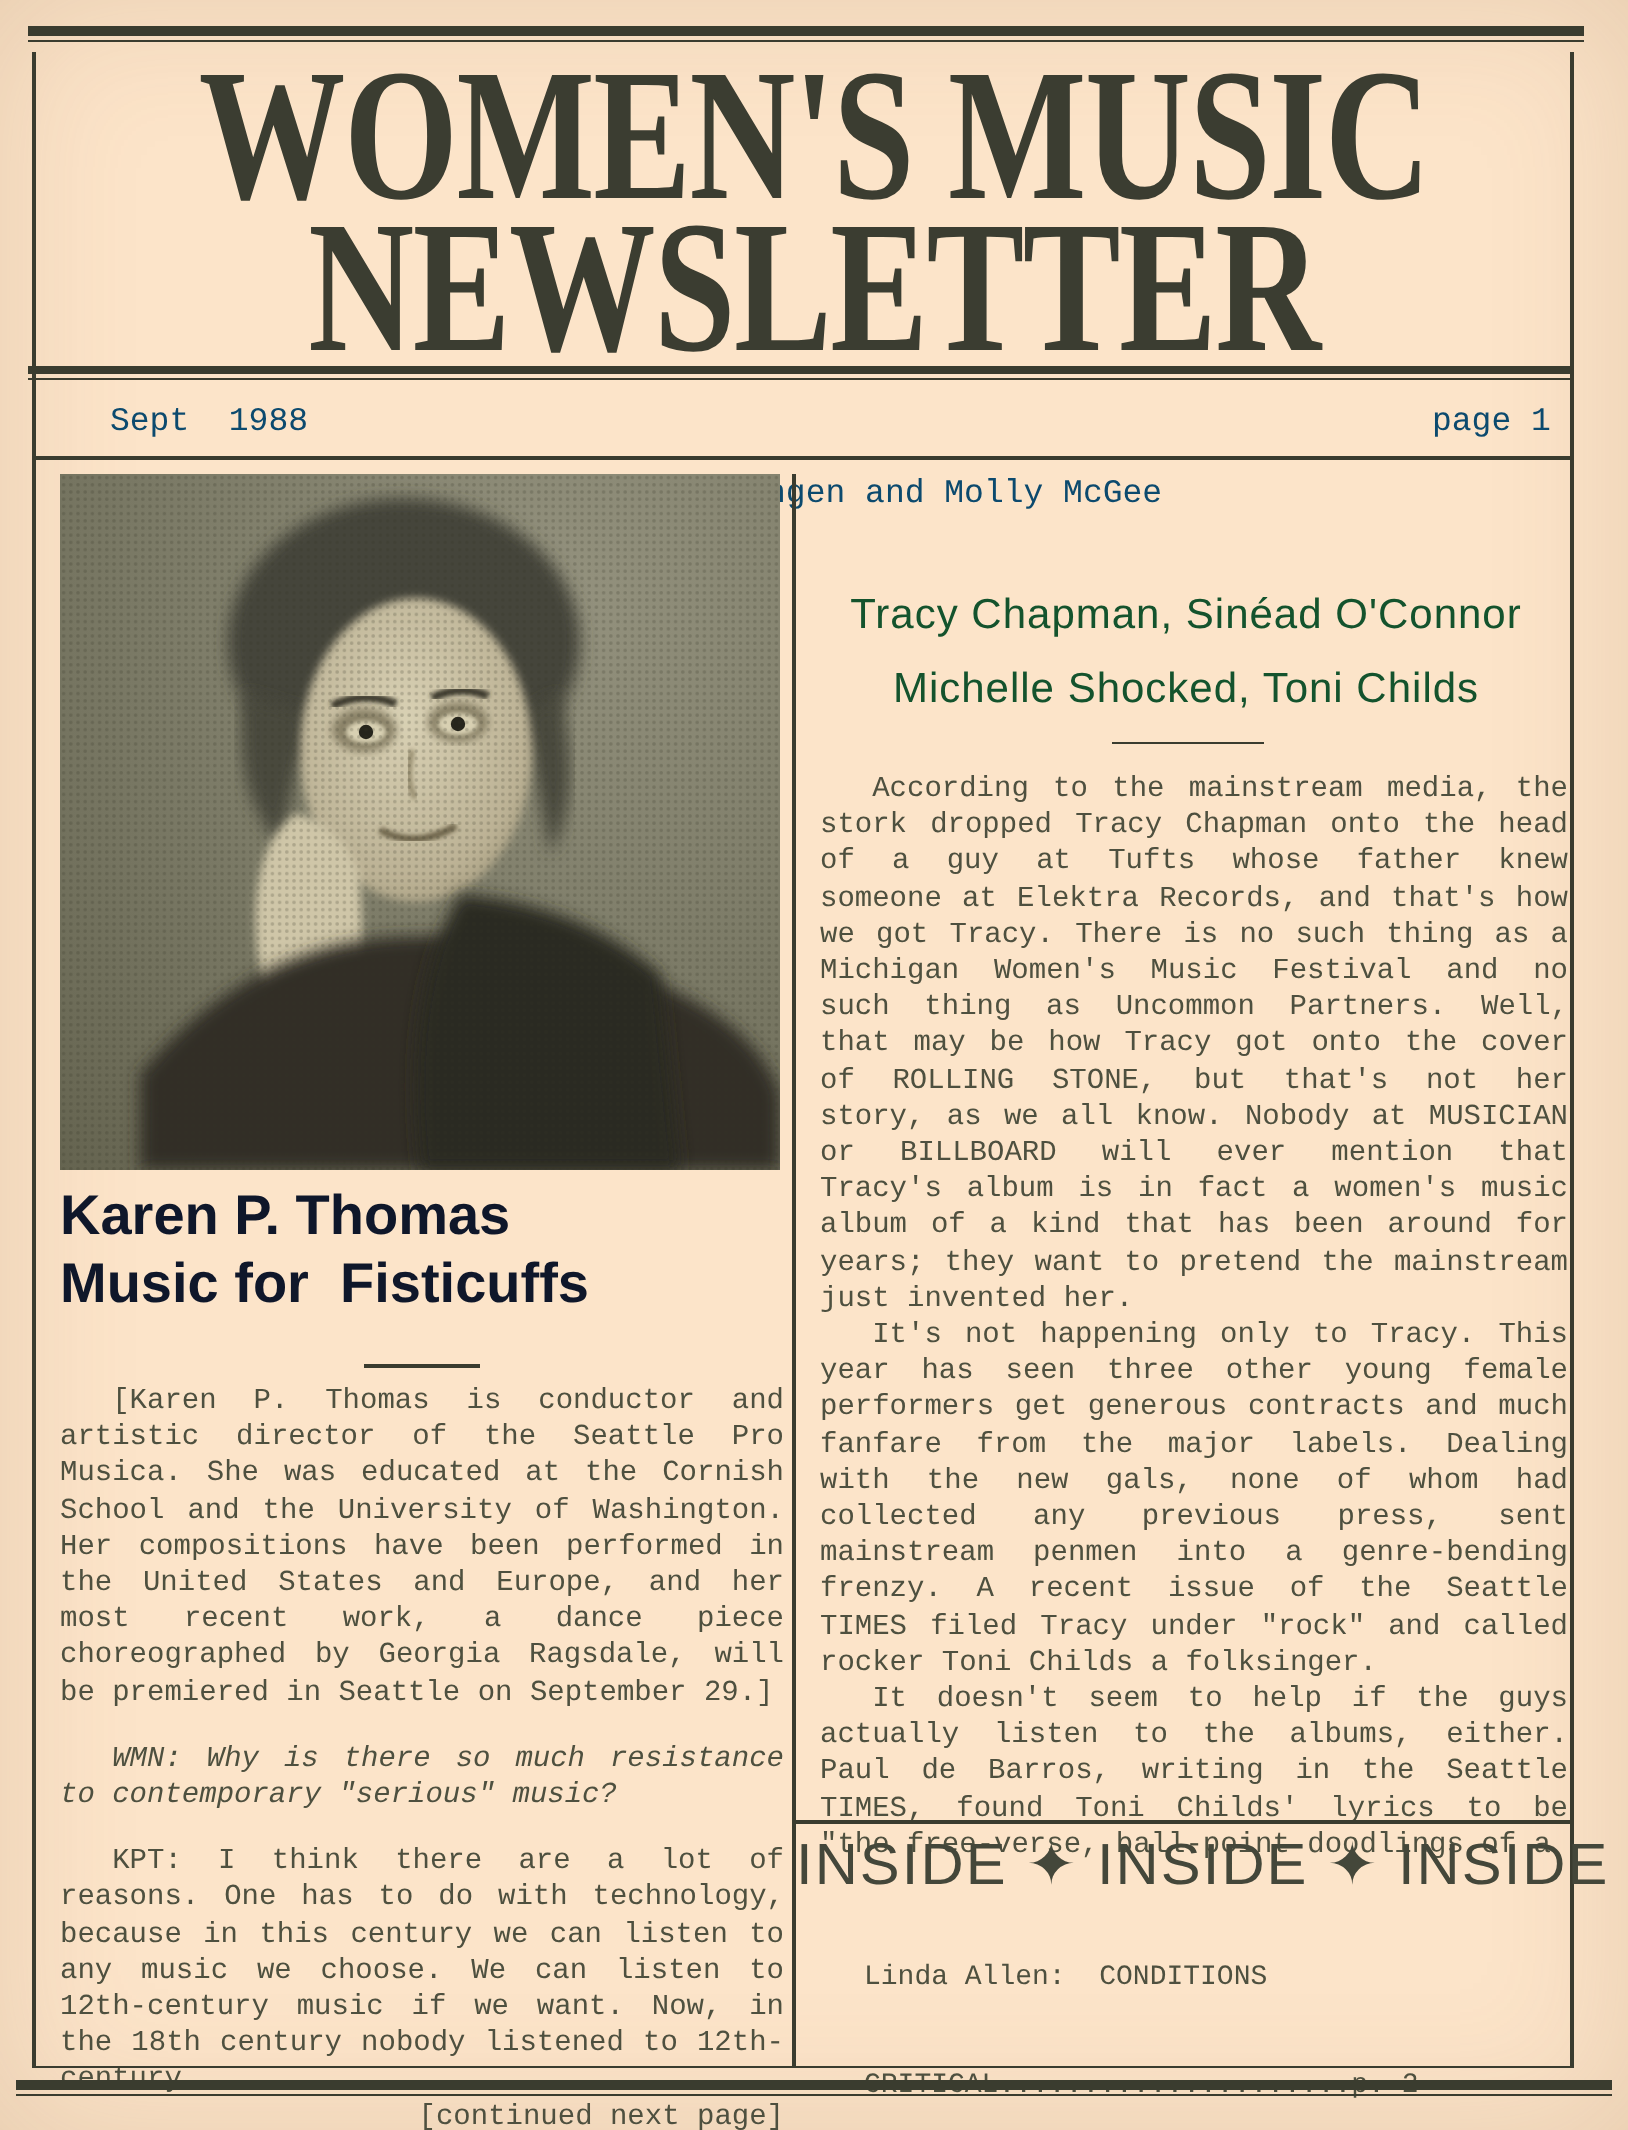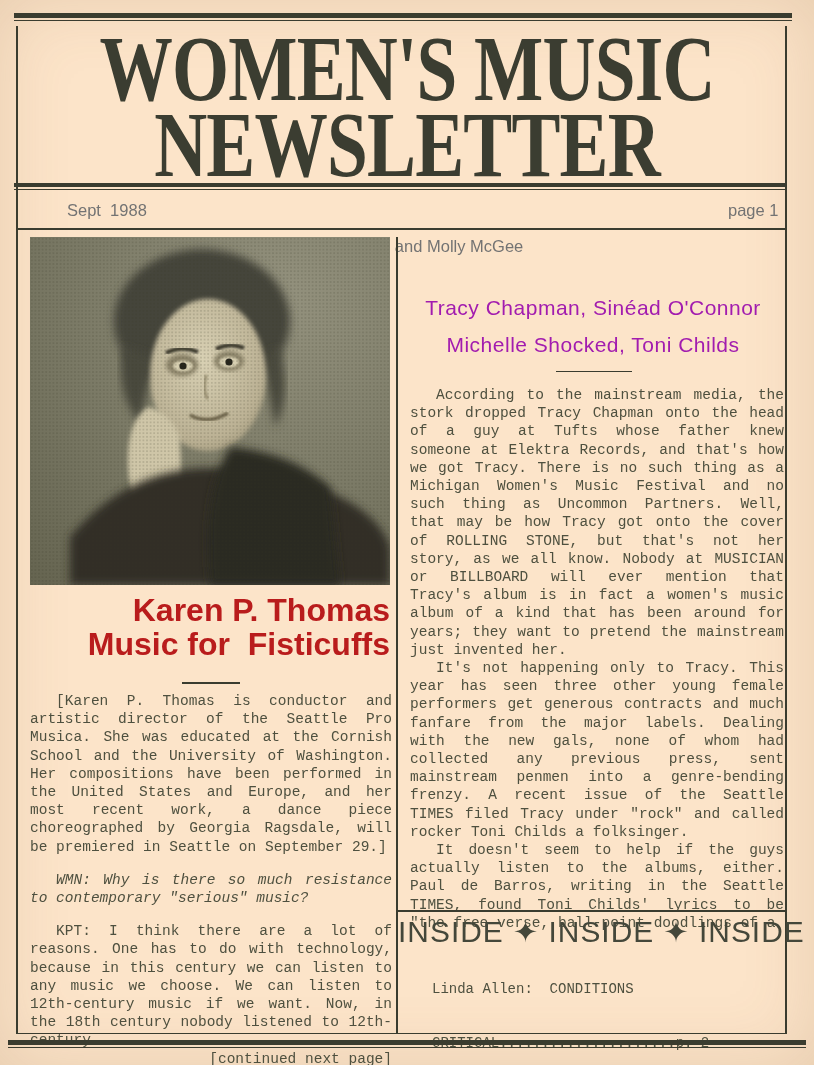--- a/index.html
+++ b/index.html
@@ -16,44 +16,44 @@
   
   .masthead { position:absolute; left:0; right:0; top:30px; text-align:center; }
   .masthead-line {
     font-family:"Liberation Serif", serif; font-weight:bold;
     font-size:94px; line-height:76px; color:#3b3d31;
     transform:scaleX(0.78); transform-origin:center; white-space:pre;
     letter-spacing:-1px;
   }
 
   
-  .dateline { position:absolute; top:201px; left:12px; right:0; height:24px;
-    font-family:Liberation Sans, sans-serif; font-size:16.5px; color:#737373; }
+  .dateline { position:absolute; top:201px; left:0; right:0; height:24px;
+    font-family:Liberation Mono, monospace; font-size:16.5px; color:#0c4a6e; }
   .dateline span { position:absolute; white-space:pre; }
   .dl-date { left:55px; }
   .dl-pub  { left:185px;margin-top:36px; }
   .dl-page { left:716px; }
 
   
   .mono { font-family:"Liberation Mono", monospace; font-size:14.5px;
           line-height:18.2px; color:#4e503f; }
   .para { text-align:justify; text-indent:3ch; }
   .right-align { text-align:right; text-indent:0; }
 
-  .lc-headline { position:absolute; left:30px; width:360px; text-align:right;
-    font-weight:bold; font-size:32px; color:#b91c1c; letter-spacing:0; white-space:pre; }
+  .lc-headline { position:absolute; left:30px; width:360px; text-align:left;
+    font-weight:bold; font-size:28px; color:#0f172a; letter-spacing:0; white-space:pre; }
   .lc-body { position:absolute; left:30px; top:692px; width:362px; }
   .question { font-style:italic; margin-top:15px; }
   .answer { margin-top:15px; }
 
   .rc-headline { position:absolute; left:400px; width:386px; top:248px;
     text-align:center; font-weight:bold; font-size:33px; color:#42453a;
     letter-spacing:0.5px; }
   .rc-sub { position:absolute; left:400px; width:386px; text-align:center;
-    font-size:21px; color:#a21caf; letter-spacing:0.5px; white-space:pre; }
+    font-size:21px; color:#14532d; letter-spacing:0.5px; white-space:pre; }
   .rc-body { position:absolute; left:410px; top:386px; width:374px; }
 
   
   .inside-header { position:absolute; left:398px; width:388px; top:915px;
     text-align:center; font-size:29px; font-weight:400; color:#44473a;
     letter-spacing:1px; white-space:pre; transform:scaleX(1.03); transform-origin:left; }
   .toc { position:absolute; left:432px; top:944px;
     font-family:"Liberation Mono", monospace; font-size:14px; line-height:18px;
     color:#4e503f; white-space:pre; }
 

